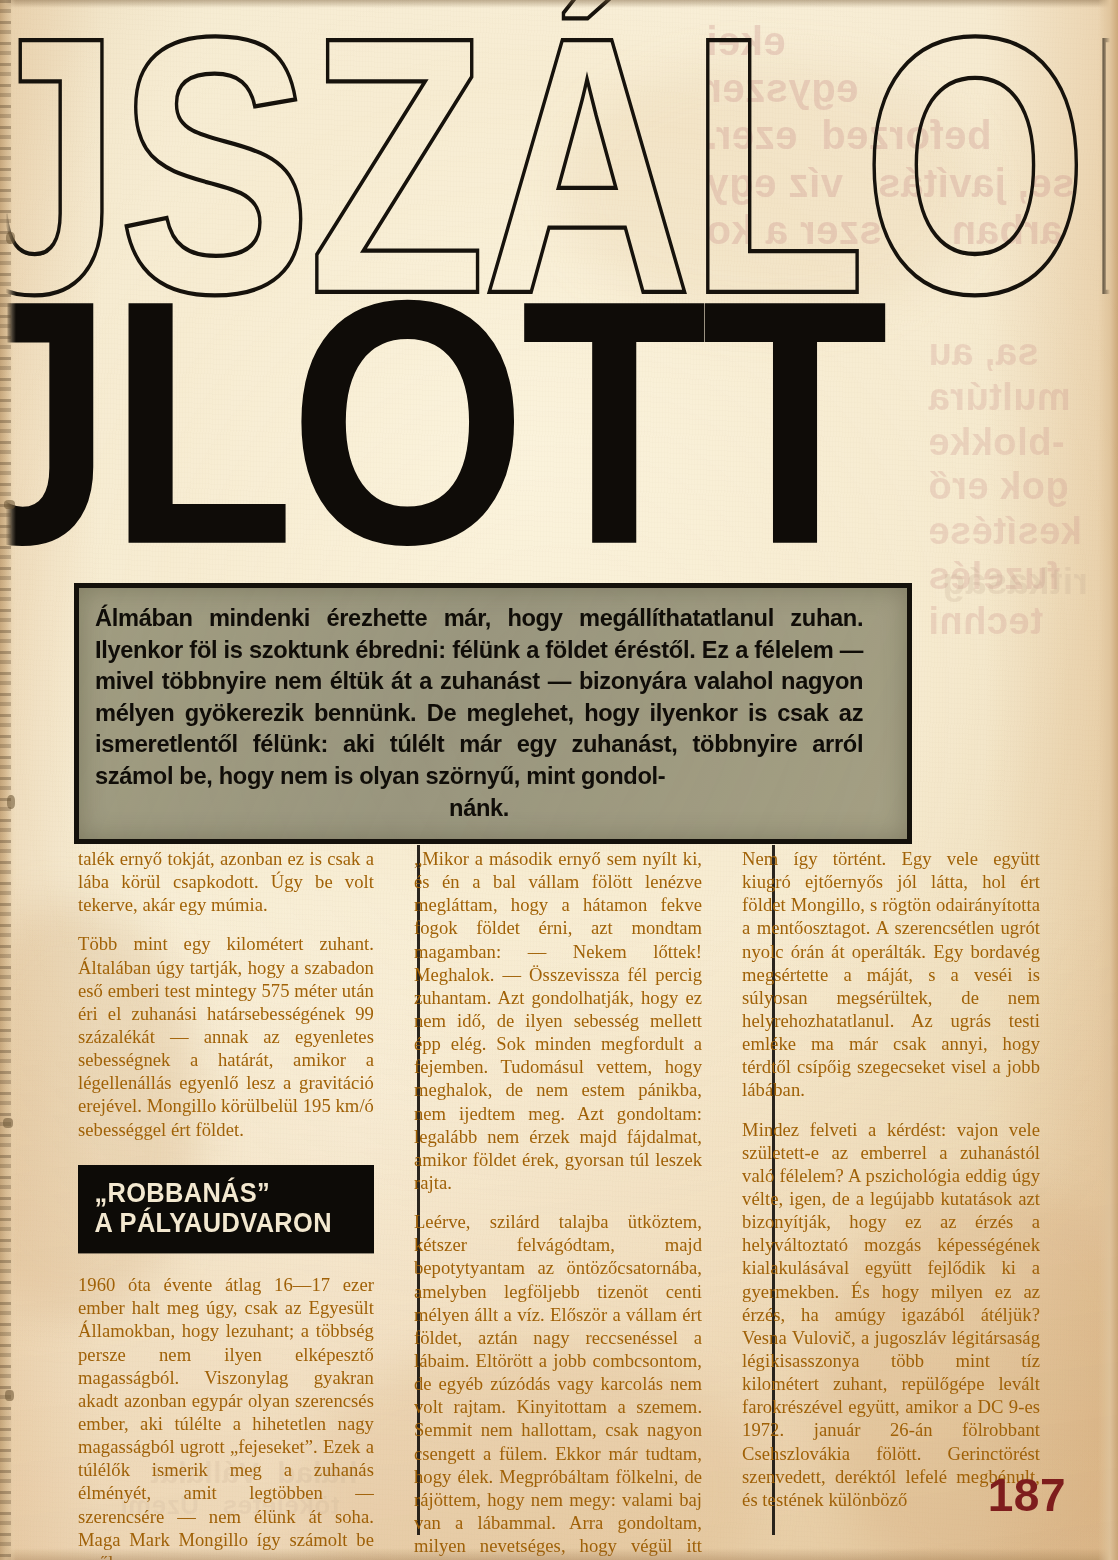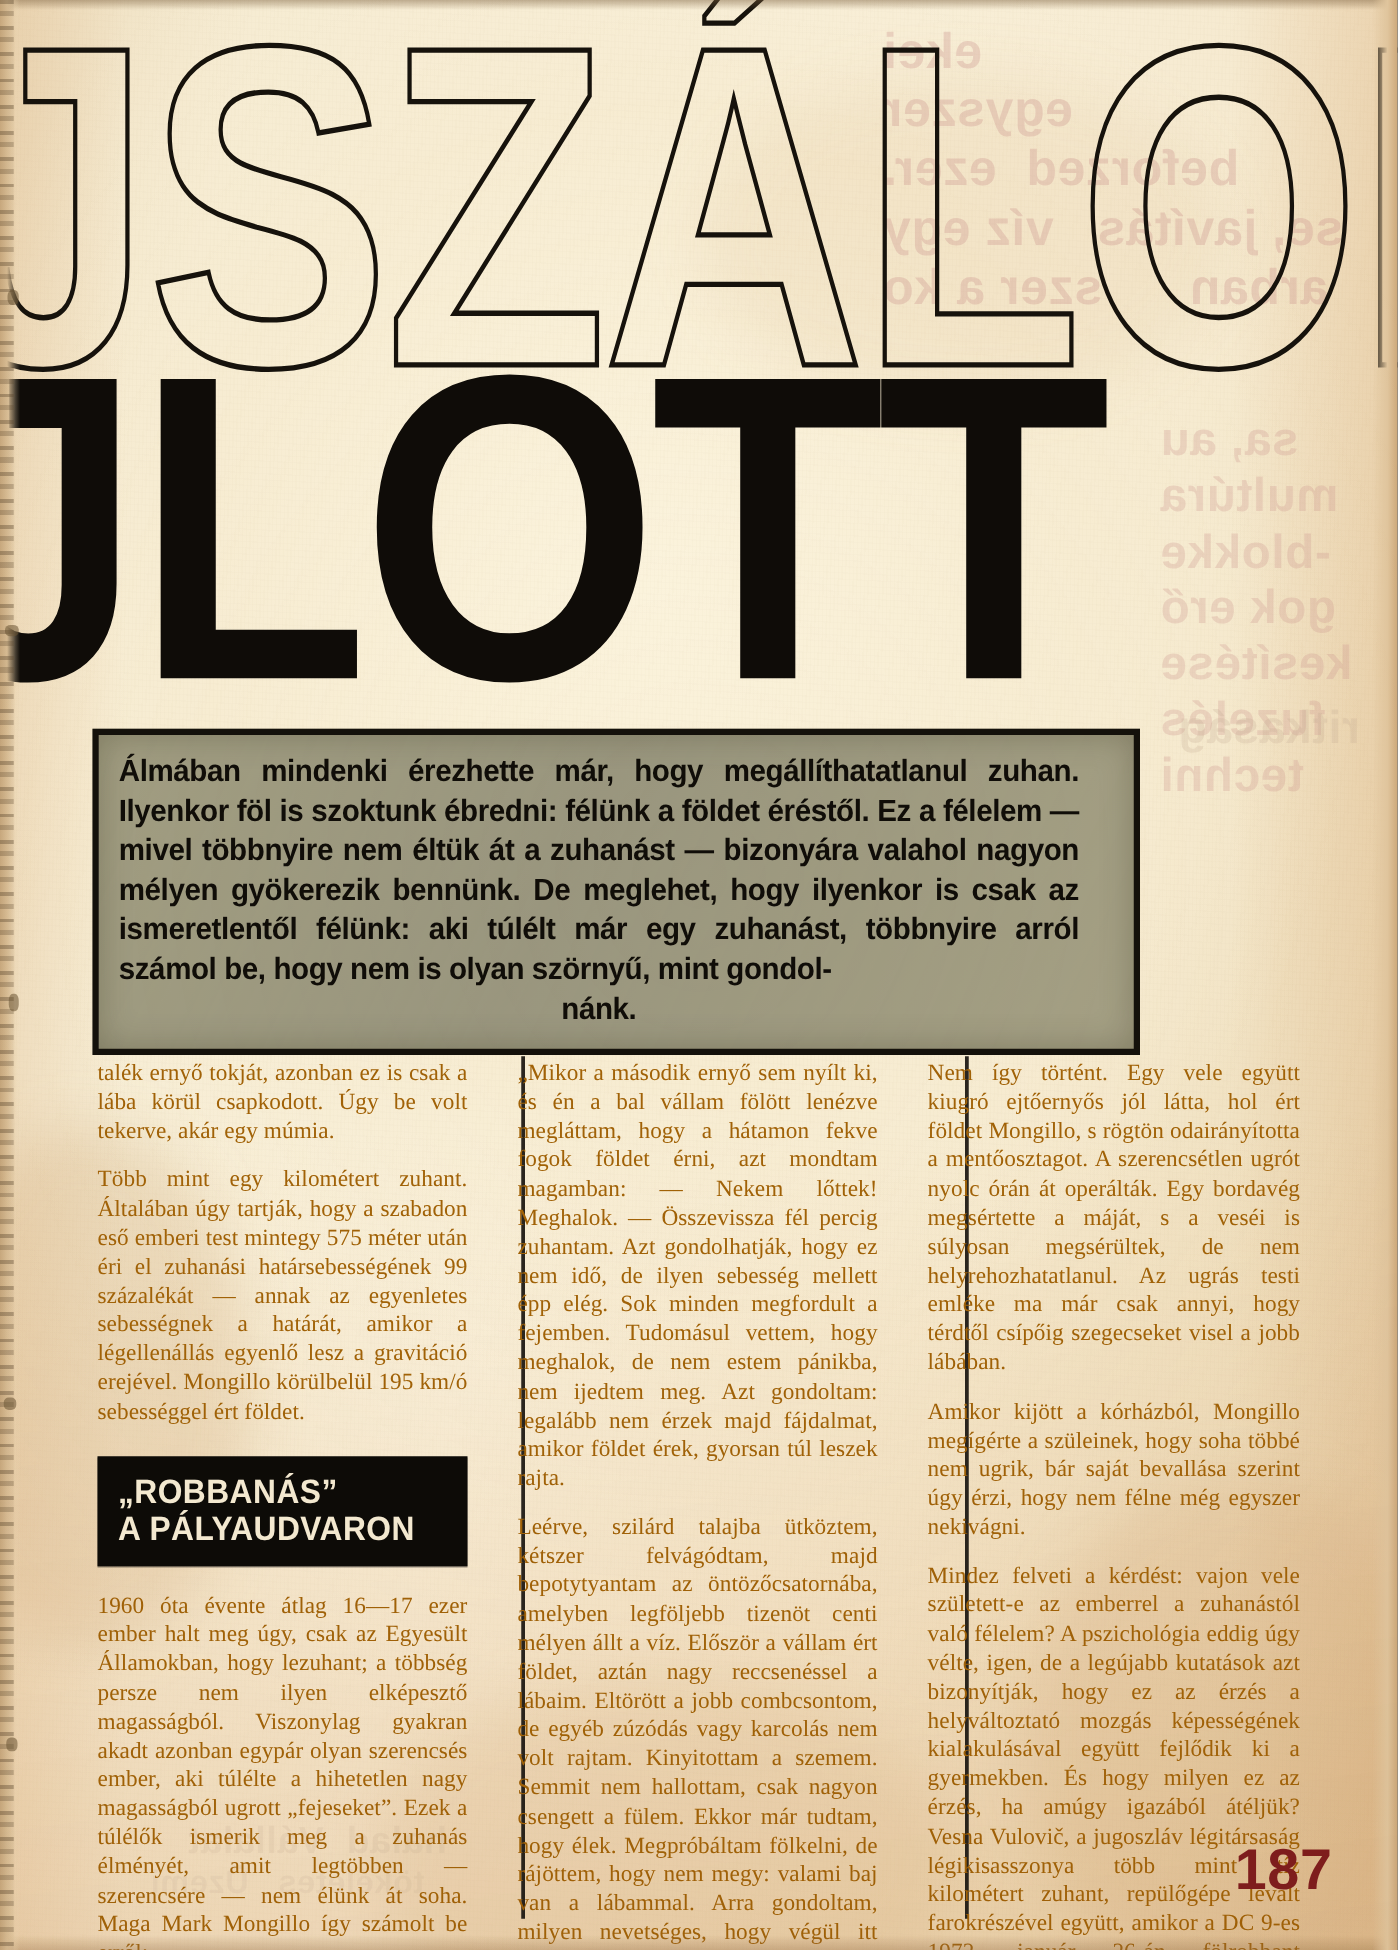--- a/index.html
+++ b/index.html
@@ -320,21 +320,20 @@
       <p>1960 óta évente átlag 16—17 ezer ember halt meg úgy, csak az Egyesült Államokban, hogy lezuhant; a többség persze nem ilyen elképesztő magasságból. Viszonylag gyakran akadt azonban egypár olyan szerencsés ember, aki túlélte a hihetetlen nagy magasságból ugrott „fejeseket”. Ezek a túlélők ismerik meg a zuhanás élményét, amit legtöbben — szerencsére — nem élünk át soha. Maga Mark Mongillo így számolt be erről:</p>
     </div>
 
     <div class="col c2">
       <p>„Mikor a második ernyő sem nyílt ki, és én a bal vállam fölött lenézve megláttam, hogy a hátamon fekve fogok földet érni, azt mondtam magamban: — Nekem lőttek! Meghalok. — Összevissza fél percig zuhantam. Azt gondolhatják, hogy ez nem idő, de ilyen sebesség mellett épp elég. Sok minden megfordult a fejemben. Tudomásul vettem, hogy meghalok, de nem estem pánikba, nem ijedtem meg. Azt gondoltam: legalább nem érzek majd fájdalmat, amikor földet érek, gyorsan túl leszek rajta.</p>
       <p>Leérve, szilárd talajba ütköztem, kétszer felvágódtam, majd bepotytyantam az öntözőcsatornába, amelyben legföljebb tizenöt centi mélyen állt a víz. Először a vállam ért földet, aztán nagy reccsenéssel a lábaim. Eltörött a jobb combcsontom, de egyéb zúzódás vagy karcolás nem volt rajtam. Kinyitottam a szemem. Semmit nem hallottam, csak nagyon csengett a fülem. Ekkor már tudtam, hogy élek. Megpróbáltam fölkelni, de rájöttem, hogy nem megy: valami baj van a lábammal. Arra gondoltam, milyen nevetséges, hogy végül itt halok meg a csatornában, mert senki nem jön értem — azt hiszik, apró darabokban estem szét.”</p>
     </div>
 
     <div class="col c3">
       <p>Nem így történt. Egy vele együtt kiugró ejtőernyős jól látta, hol ért földet Mongillo, s rögtön odairányította a mentőosztagot. A szerencsétlen ugrót nyolc órán át operálták. Egy bordavég megsértette a máját, s a veséi is súlyosan megsérültek, de nem helyrehozhatatlanul. Az ugrás testi emléke ma már csak annyi, hogy térdtől csípőig szegecseket visel a jobb lábában.</p>
-      <p>Amikor kijött a kórházból, Mongillo megígérte a szüleinek, hogy soha többé nem ugrik, bár saját bevallása szerint úgy érzi, hogy nem félne még egyszer nekivágni.</p>
       <p>Mindez felveti a kérdést: vajon vele született-e az emberrel a zuhanástól való félelem? A pszichológia eddig úgy vélte, igen, de a legújabb kutatások azt bizonyítják, hogy ez az érzés a helyváltoztató mozgás képességének kialakulásával együtt fejlődik ki a gyermekben. És hogy milyen ez az érzés, ha amúgy igazából átéljük? Vesna Vulovič, a jugoszláv légitársaság légikisasszonya több mint tíz kilométert zuhant, repülőgépe levált farokrészével együtt, amikor a DC 9-es 1972. január 26-án fölrobbant Csehszlovákia fölött. Gerinctörést szenvedett, deréktól lefelé megbénult, és testének különböző</p>
     </div>
 
   </div>
 
   <div class="page-number">187</div>
 
   <div class="edge-top"></div>
   <div class="edge-bottom"></div>
   <div class="edge-left"></div>

